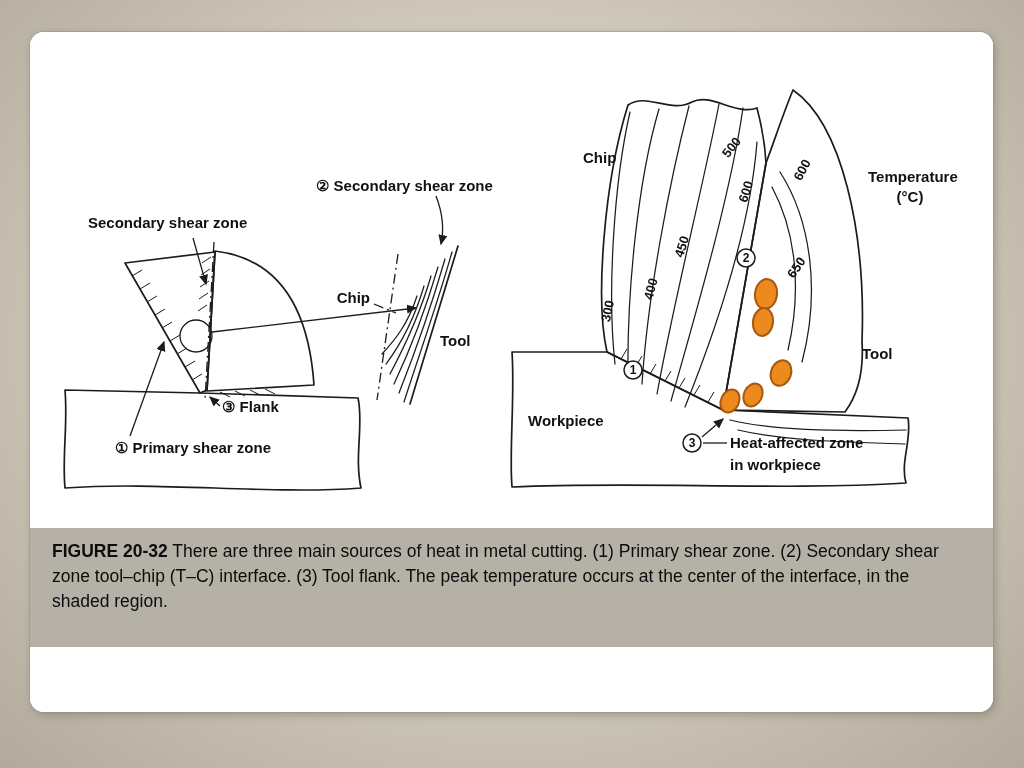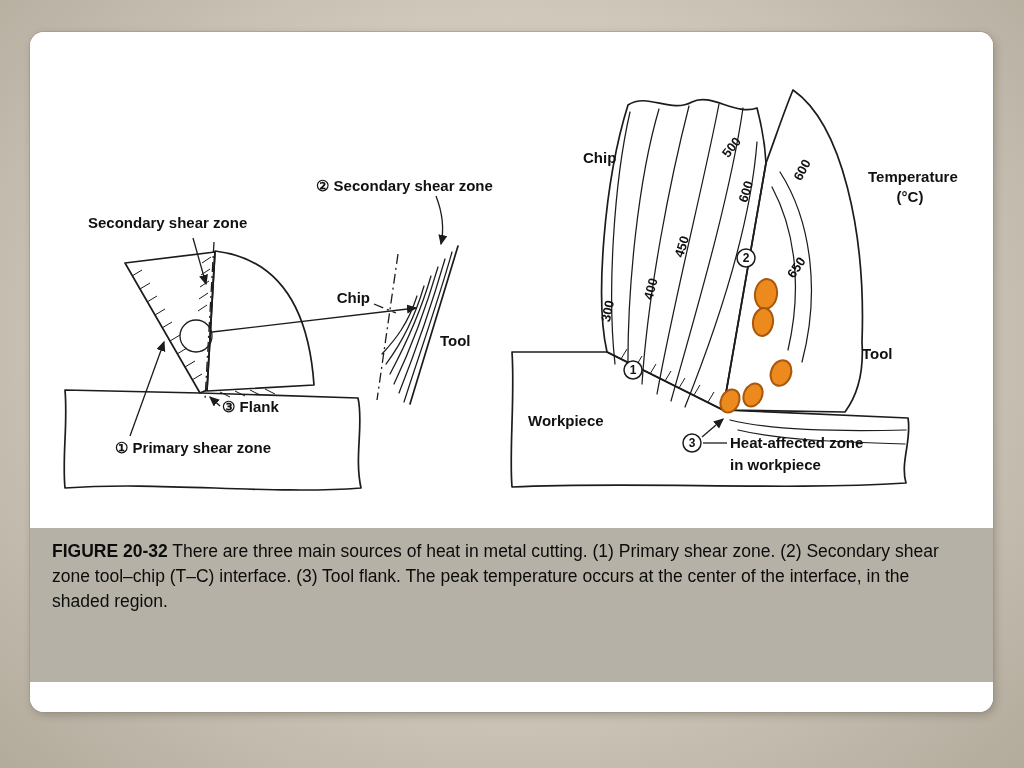--- a/index.html
+++ b/index.html
@@ -11,21 +11,21 @@
   }
   .card{
     position:absolute;left:30px;top:32px;width:963px;height:680px;
     background:#ffffff;border-radius:14px;
     box-shadow:0 0 0 1px rgba(150,142,126,.45), 2px 3px 8px rgba(80,75,60,.35);
     overflow:hidden;display:flex;flex-direction:column;
   }
   .figure-area{height:496px;background:#fff;}
   svg{display:block;width:963px;height:496px;}
   .caption-band{
-    height:154px;background:#b5b1a6;box-sizing:border-box;
+    height:119px;background:#b5b1a6;box-sizing:border-box;
     padding:11px 22px 0 22px;font-size:17.5px;line-height:25px;color:#0c0c0c;
   }
   .caption-band .bold{font-weight:bold;}
   .bottom-white{flex:1;background:#fff;}
 
   
   .ln{stroke:#1c1c1c;stroke-width:1.7;fill:none;stroke-linejoin:round;stroke-linecap:round;}
   .iso{stroke:#1c1c1c;stroke-width:1.25;fill:none;stroke-linecap:round;}
   .hatch{stroke:#1c1c1c;stroke-width:1;fill:none;}
   .dd{stroke-dasharray:10 4 2 4;}

